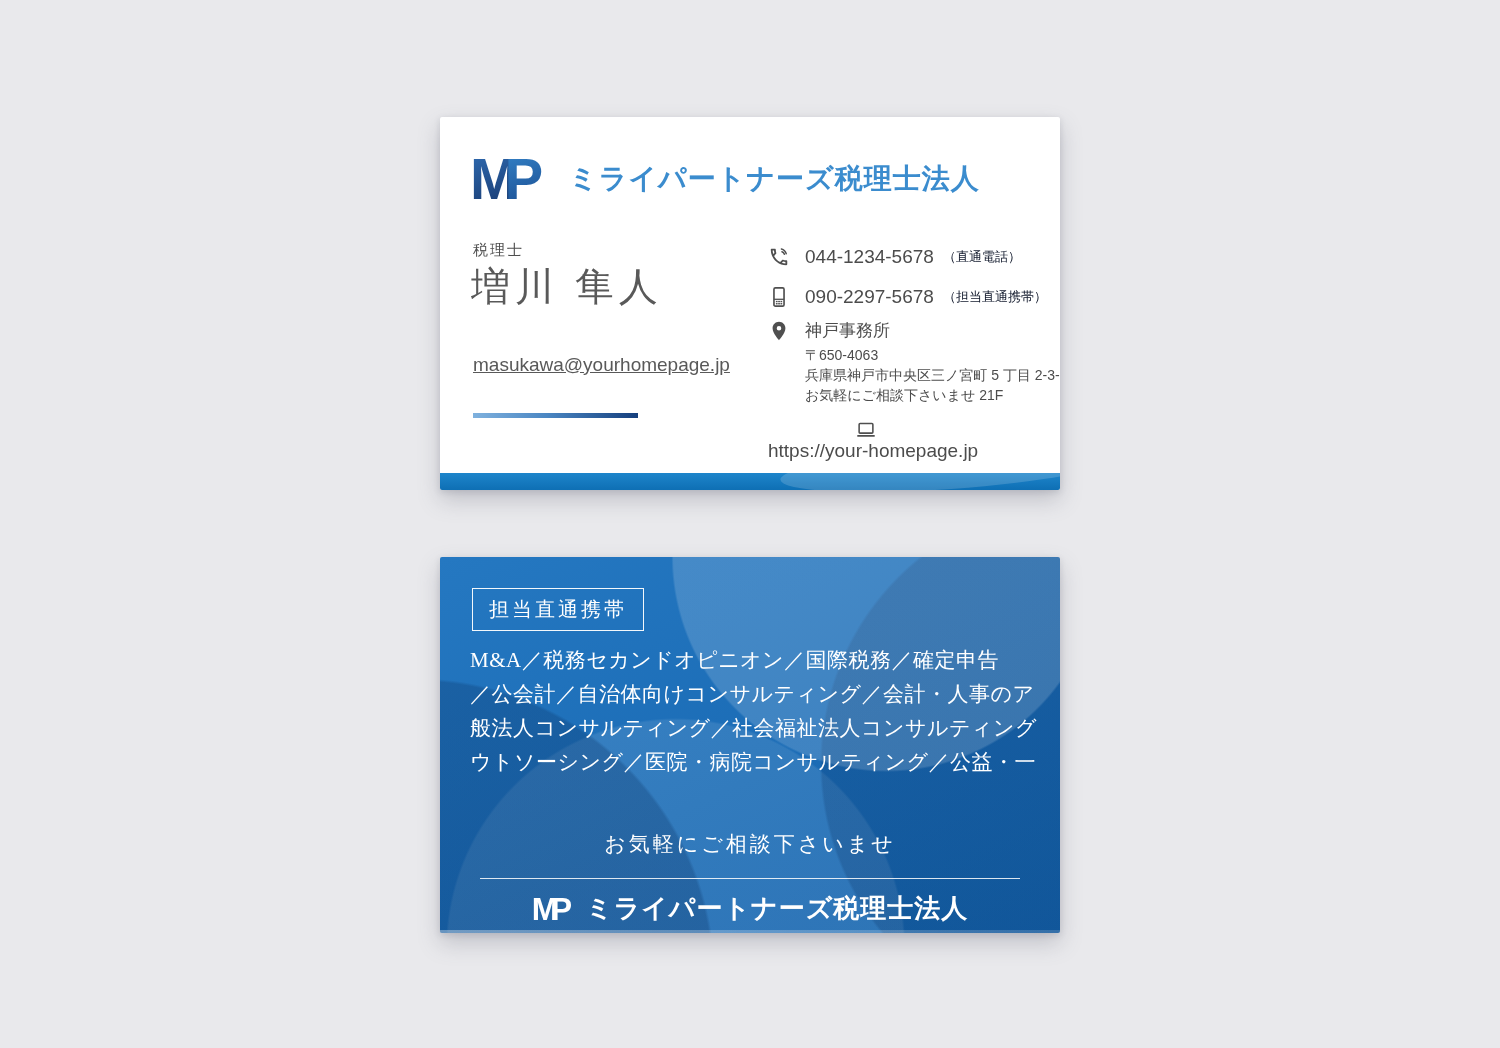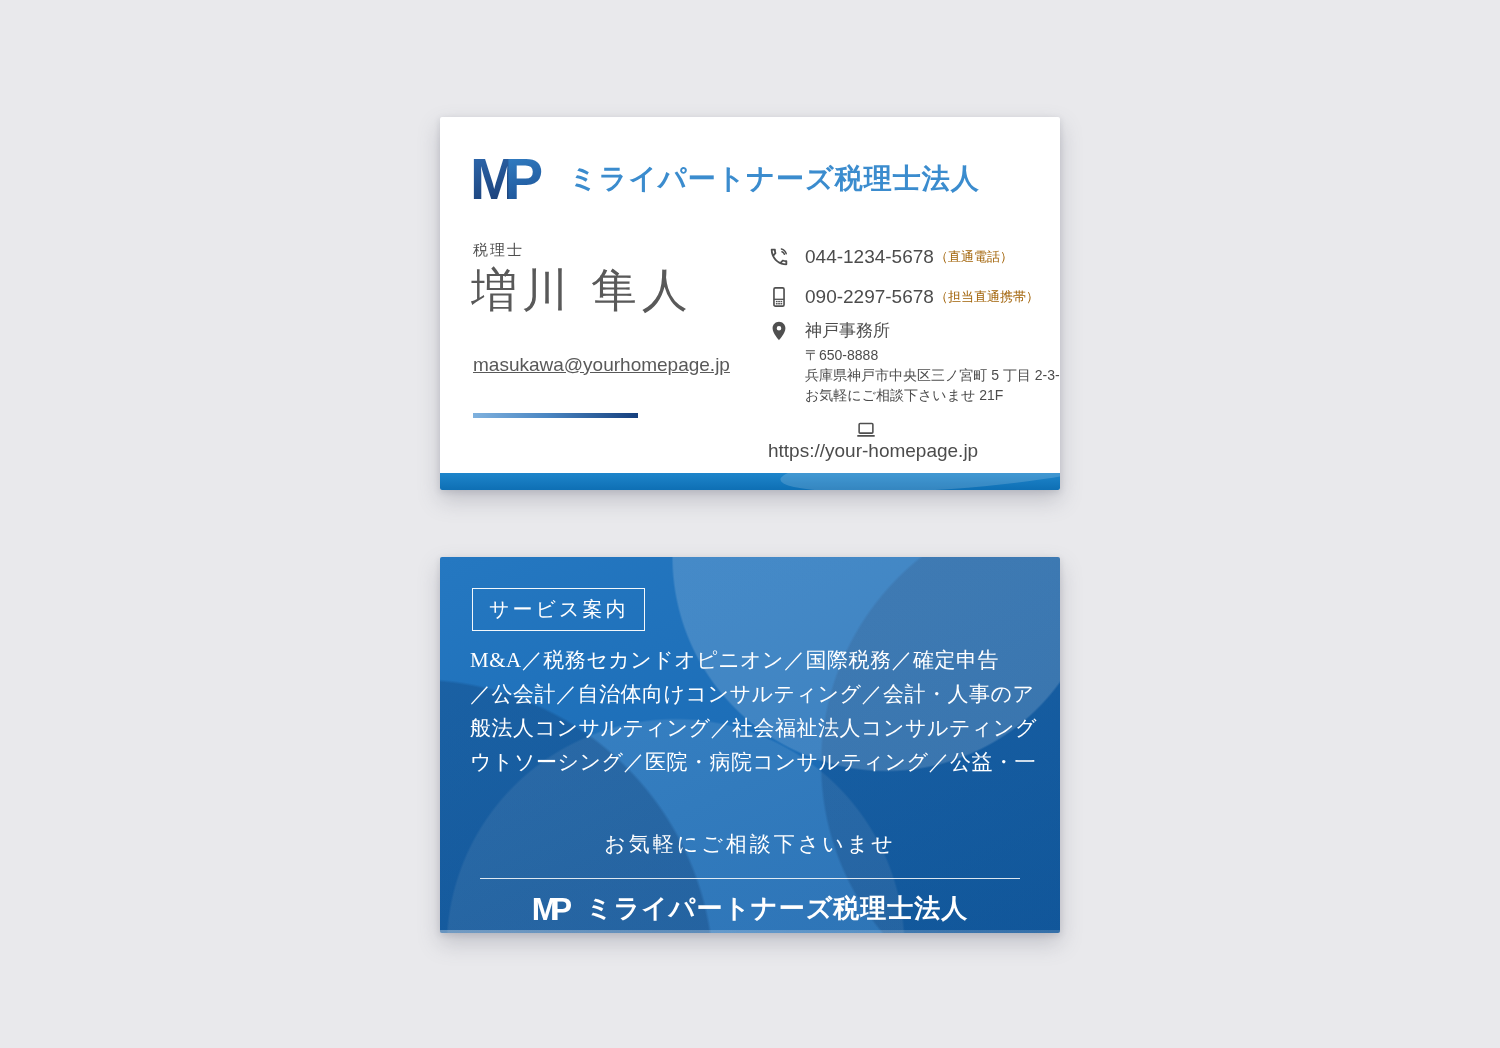--- a/index.html
+++ b/index.html
@@ -35,36 +35,36 @@
     -webkit-background-clip:text;background-clip:text;color:transparent;
   }
   .logo .lm{background-image:linear-gradient(160deg,#2f6cb3 0%,#1b3f77 85%);}
   .logo .lp{background-image:linear-gradient(160deg,#3584c9 0%,#1b4f93 90%);margin-left:-0.24em;}
   .company{
     font-size:28px;font-weight:700;color:var(--brand-blue);
     letter-spacing:1px;margin-left:26px;white-space:nowrap;
   }
   .job-title{position:absolute;left:33px;top:124px;font-size:15px;color:#4f4f4f;letter-spacing:2px;}
   .person-name{
-    position:absolute;left:31px;top:143px;font-size:46px;color:var(--text-gray);
+    position:absolute;left:31px;top:143px;font-size:39px;color:var(--text-gray);
     letter-spacing:5px;white-space:nowrap;
   }
   .email{position:absolute;left:33px;top:237px;font-size:19px;color:var(--text-gray);text-decoration:underline;}
   .accent-line{
     position:absolute;left:33px;top:296px;width:165px;height:5px;
     background:linear-gradient(90deg,#7fb1de 0%,#4a86c2 45%,#153f7d 100%);
   }
   .contact-row{
     position:absolute;left:328px;display:flex;align-items:center;color:#4c4c4c;
     white-space:nowrap;
   }
   .contact-row .icon{width:22px;height:22px;flex:0 0 22px;margin-right:15px;display:flex;align-items:center;justify-content:center;}
   .contact-row .icon svg{width:22px;height:22px;}
   .num{font-size:19px;color:#4c4c4c;}
-  .note{font-size:13px;color:#a16207;margin-left:1px;}
+  .note{font-size:13px;color:#0f172a;margin-left:9px;}
   .office-name{font-size:17px;color:#4c4c4c;}
   .addr-block{
     position:absolute;left:365px;top:228px;font-size:14px;color:#4c4c4c;
     line-height:20px;white-space:nowrap;
   }
   .url-text{font-size:19px;color:#4c4c4c;}
   .band{
     position:absolute;left:0;right:0;bottom:0;height:17px;
     background:linear-gradient(180deg,var(--band-blue-1),var(--band-blue-2));
     overflow:hidden;
@@ -170,41 +170,41 @@
     <div class="contact-row" style="top:202px;">
       <span class="icon">
         <svg viewBox="0 0 24 24" fill="#4f4f4f">
           <path d="M12 2C8.13 2 5 5.13 5 9c0 5.25 7 13 7 13s7-7.75 7-13c0-3.87-3.13-7-7-7zm0 9.5A2.5 2.5 0 1 1 12 6.5a2.5 2.5 0 0 1 0 5z"></path>
         </svg>
       </span>
       <span class="office-name">神戸事務所</span>
     </div>
 
     <div class="addr-block">
-      <div>〒650-8888</div>
+      <div>〒650-4063</div>
       <div>兵庫県神戸市中央区三ノ宮町 5 丁目 2-3-4</div>
       <div>お気軽にご相談下さいませ 21F</div>
     </div>
 
     <div class="contact-row" style="top:301px;flex-direction:column;">
       <span class="icon">
         <svg viewBox="0 0 24 24">
           <rect x="4.5" y="6" width="15" height="10.5" rx="1" fill="none" stroke="#4f4f4f" stroke-width="1.7"></rect>
           <line x1="2.5" y1="19.5" x2="21.5" y2="19.5" stroke="#4f4f4f" stroke-width="1.9"></line>
         </svg>
       </span>
       <span class="url-text">https://your-homepage.jp</span>
     </div>
 
     <div class="band"></div>
   </section>
 
   <section class="card card-back">
 
-    <div class="service-badge">サービス案内</div>
+    <div class="service-badge">担当直通携帯</div>
 
     <div class="services">
       <div>M&amp;A／税務セカンドオピニオン／国際税務／確定申告</div>
       <div>／公会計／自治体向けコンサルティング／会計・人事のア</div>
       <div>般法人コンサルティング／社会福祉法人コンサルティング</div>
       <div>ウトソーシング／医院・病院コンサルティング／公益・一</div>
     </div>
 
     <div class="cta">お気軽にご相談下さいませ</div>
     <div class="rule"></div>

